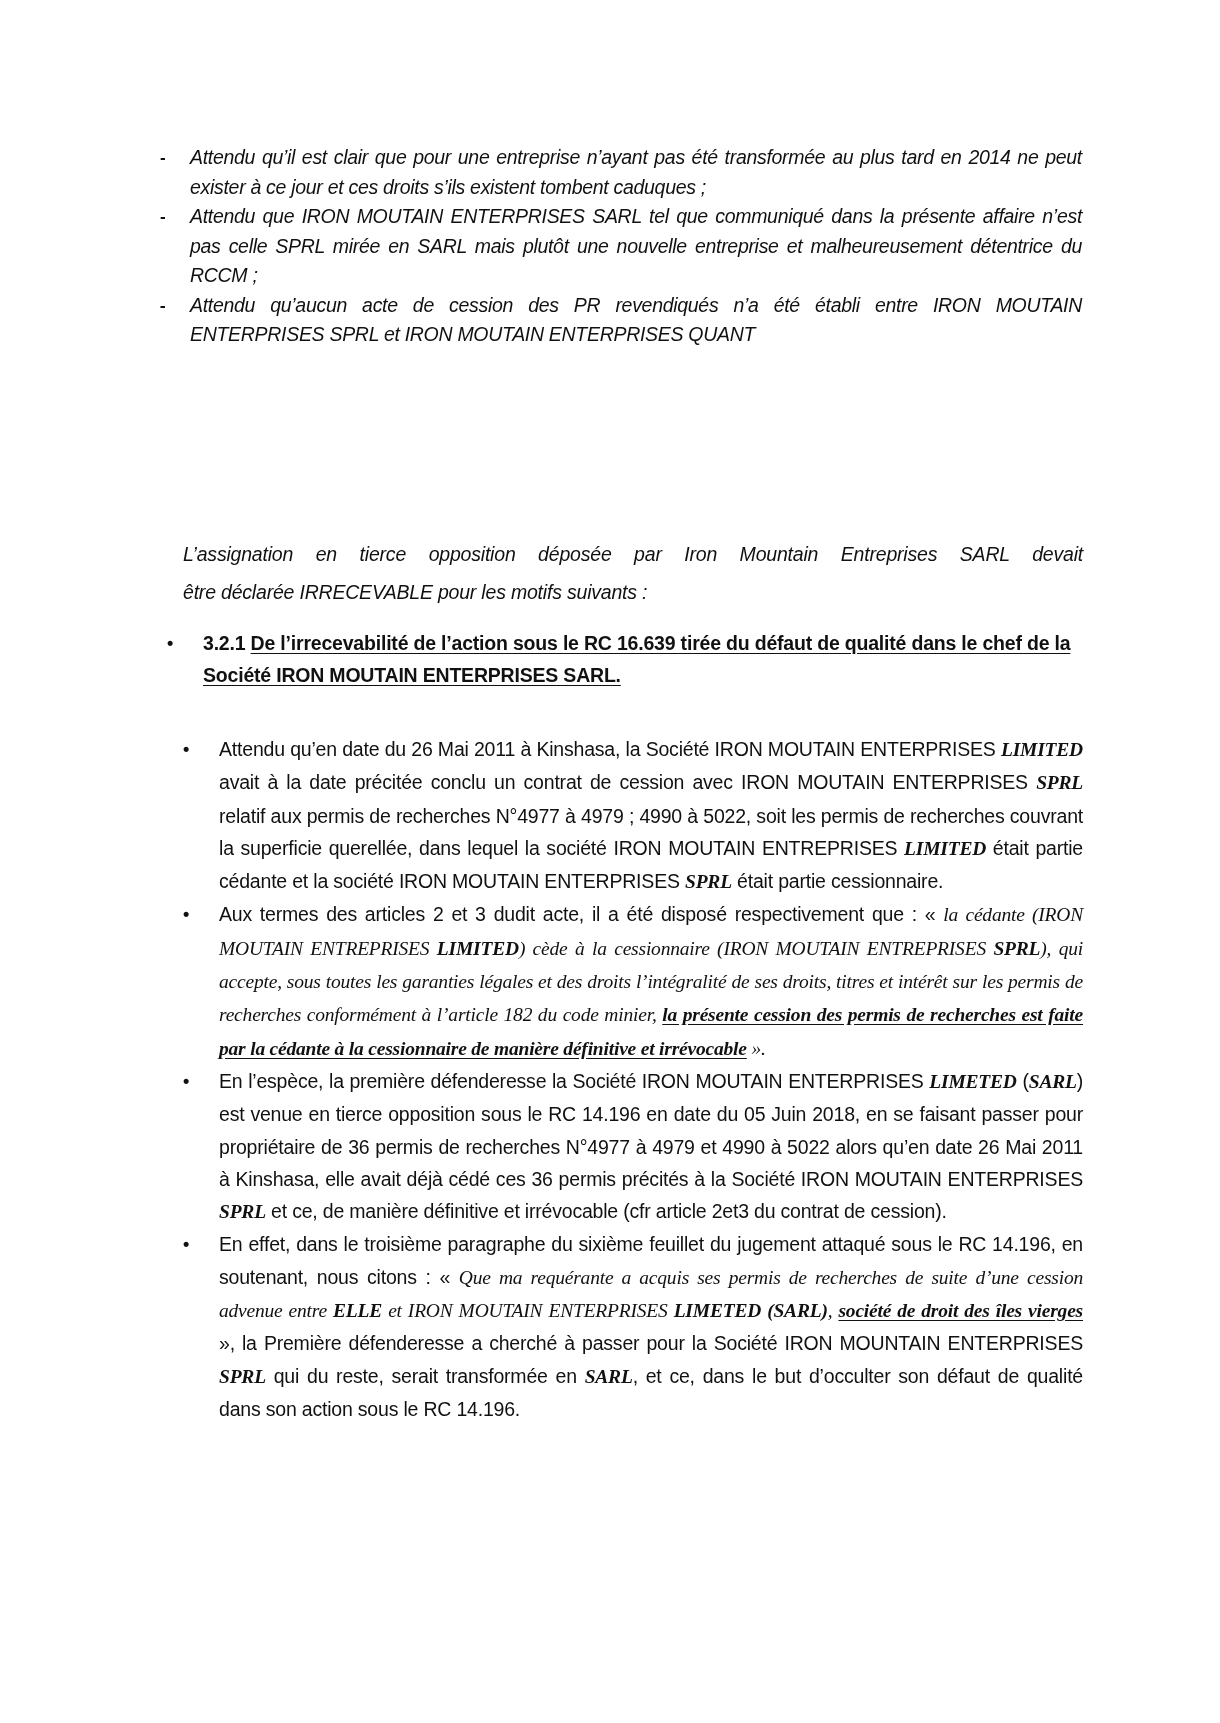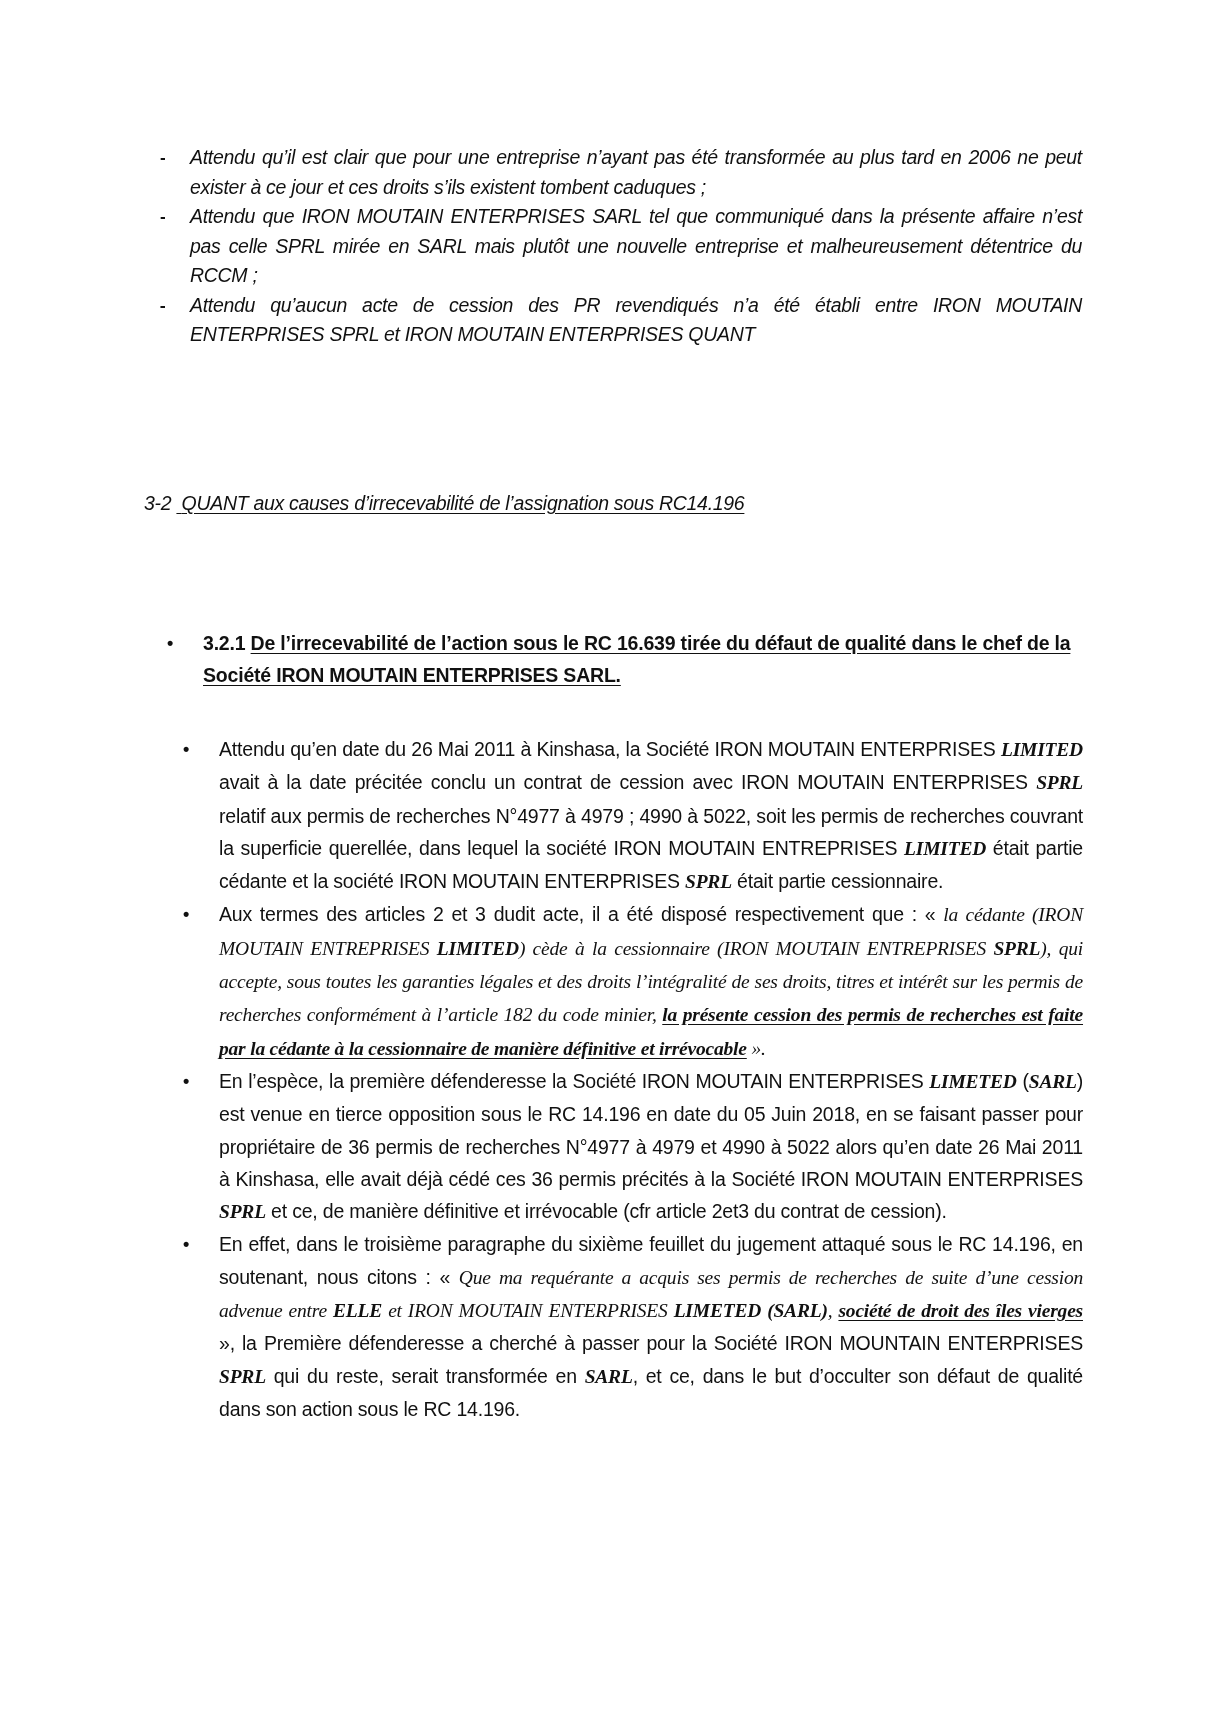--- a/index.html
+++ b/index.html
@@ -130,40 +130,40 @@
     }
   </style>
 </head>
 <body>
 
 <div class="page">
 
   <ul class="dash-list">
     <li class="dash-item" style="margin-bottom:0;">
       <span class="dash-marker">-</span>
-      <span>Attendu qu’il est clair que pour une entreprise n’ayant pas été transformée au plus tard en 2006 ne peut exister à ce jour et ces droits s’ils existent tombent caduques ;</span>
+      <span>Attendu qu’il est clair que pour une entreprise n’ayant pas été transformée au plus tard en 2014 ne peut exister à ce jour et ces droits s’ils existent tombent caduques ;</span>
     </li>
     <li class="dash-item">
       <span class="dash-marker">-</span>
       <span>Attendu que IRON MOUTAIN ENTERPRISES SARL tel que communiqué dans la présente affaire n’est pas celle SPRL mirée en SARL mais plutôt une nouvelle entreprise et malheureusement détentrice du RCCM ;</span>
     </li>
     <li class="dash-item">
       <span class="dash-marker">-</span>
     </li>
     <li class="dash-item">
       <span class="dash-marker">-</span>
       <span>Attendu qu’aucun acte de cession des PR revendiqués n’a été établi entre IRON MOUTAIN ENTERPRISES SPRL et IRON MOUTAIN ENTERPRISES QUANT</span>
     </li>
   </ul>
 
-  <h2 class="section-heading">
-    <span class="section-num">3-2</span>
-    <span class="section-title">&nbsp;<span>QUANT aux causes d’irrecevabilité de l’assignation sous RC14.196</span></span>
-  </h2>
 
+  <div class="intro">
+    <span class="intro-line1">L’assignation en tierce opposition déposée par Iron Mountain Entreprises SARL devait</span>
+    <span class="intro-line2">être déclarée IRRECEVABLE pour les motifs suivants :</span>
+  </div>
 
   <h3 class="subsection">
     <span class="bullet-dot">•</span>
     <span class="subsection-num">3.2.1</span>
     <span class="subsection-title">De l’irrecevabilité de l’action sous le RC 16.639 tirée du défaut de qualité dans le chef de la Société IRON MOUTAIN ENTERPRISES SARL.</span>
   </h3>
 
   <ul class="bullet-list">
     <li class="bullet-item">
       <span class="bullet-dot">•</span>

